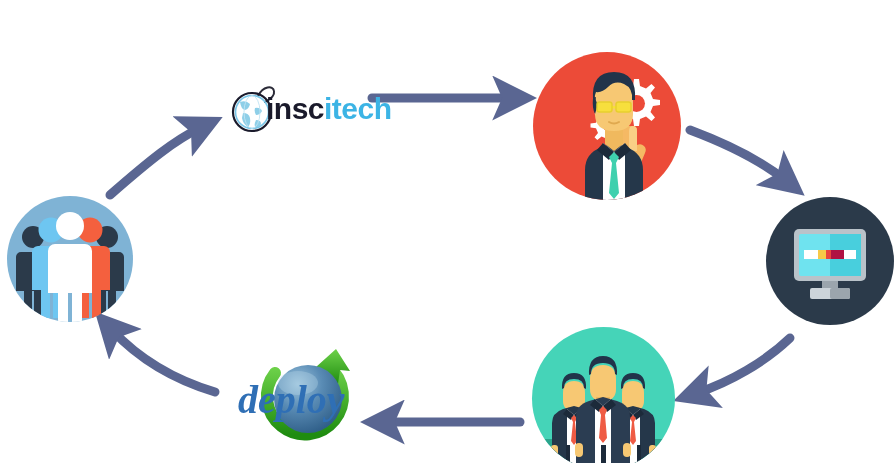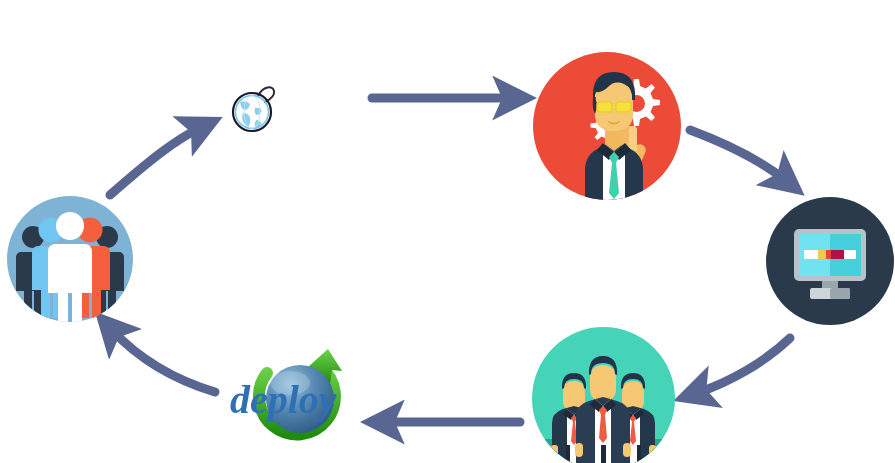--- a/index.html
+++ b/index.html
@@ -108,20 +108,23 @@
       <g fill="#8ecfe8">
         <path d="M10,20 q6,-2 10,2 q-1,5 -5,6 q-4,-1 -5,-8 z"></path>
         <path d="M13,31 q6,0 7,5 q1,6 -2,9 q-5,-3 -6,-9 z"></path>
         <path d="M25,26 q5,-1 7,3 q-2,4 -6,4 q-2,-3 -1,-7 z"></path>
         <path d="M26,38 q5,0 5,4 q-2,4 -6,3 q-1,-4 1,-7 z"></path>
       </g>
 
       <ellipse cx="22" cy="30" rx="8" ry="16.5" fill="none" stroke="#bfe3f3" stroke-width="0.9"></ellipse>
     </svg>
 
+    <div style="position:absolute; left:36px; top:14px;">
+      <span class="logo-text" style="font-size:30px; color:#1a1a2b;">insc</span><span class="logo-text" style="font-size:30px; color:#3cb4e5;">itech</span>
+    </div>
   </div>
 
   <div class="node circle-node" style="left:533px; top:52px; width:148px; height:148px; background:#ec4b38;">
     <svg width="148" height="148" viewBox="0 0 148 148">
 
       <g fill="#ffffff">
         <path d="M101,27 l5,0 1,7 6,2.5 5.5,-4.5 3.5,3.5 -4.5,5.5 2.5,6 7,1 0,5 -7,1 -2.5,6 4.5,5.5 -3.5,3.5 -5.5,-4.5 -6,2.5 -1,7 -5,0 -1,-7 -6,-2.5 -5.5,4.5 -3.5,-3.5 4.5,-5.5 -2.5,-6 -7,-1 0,-5 7,-1 2.5,-6 -4.5,-5.5 3.5,-3.5 5.5,4.5 6,-2.5 z"></path>
         <circle cx="103.5" cy="51.5" r="8.5" fill="#ec4b38"></circle>
       </g>
       <g fill="#ffffff">
@@ -223,21 +226,21 @@
         <path d="M63,72 l8,7 l-4,6 l-9,-7 z" fill="#1c2a3a"></path>
         <path d="M79,72 l-8,7 l4,6 l9,-7 z" fill="#1c2a3a"></path>
         <path d="M71,79 l4,4 l-2,5 l2,23 l-4,5 l-4,-5 l2,-23 l-2,-5 z" fill="#ef5b44"></path>
         <rect x="43" y="116" width="8" height="14" rx="4" fill="#f7c873"></rect>
         <rect x="91" y="116" width="8" height="14" rx="4" fill="#f7c873"></rect>
         <rect x="69" y="118" width="5" height="25" fill="#1c2a3a"></rect>
       </g>
     </svg>
   </div>
 
-  <div class="node" style="left:228px; top:343px; width:135px; height:105px;">
+  <div class="node" style="left:236px; top:343px; width:135px; height:105px;">
     <svg width="135" height="105" viewBox="0 0 135 105">
       <defs>
         <radialGradient id="sphGrad" cx="35%" cy="28%" r="78%">
           <stop offset="0%" stop-color="#9dc4dd"></stop>
           <stop offset="45%" stop-color="#5a8cb5"></stop>
           <stop offset="100%" stop-color="#2d5c86"></stop>
         </radialGradient>
         <linearGradient id="arrGrad" x1="0" y1="0" x2="0" y2="1">
           <stop offset="0%" stop-color="#6ed24a"></stop>
           <stop offset="100%" stop-color="#1f8c10"></stop>

